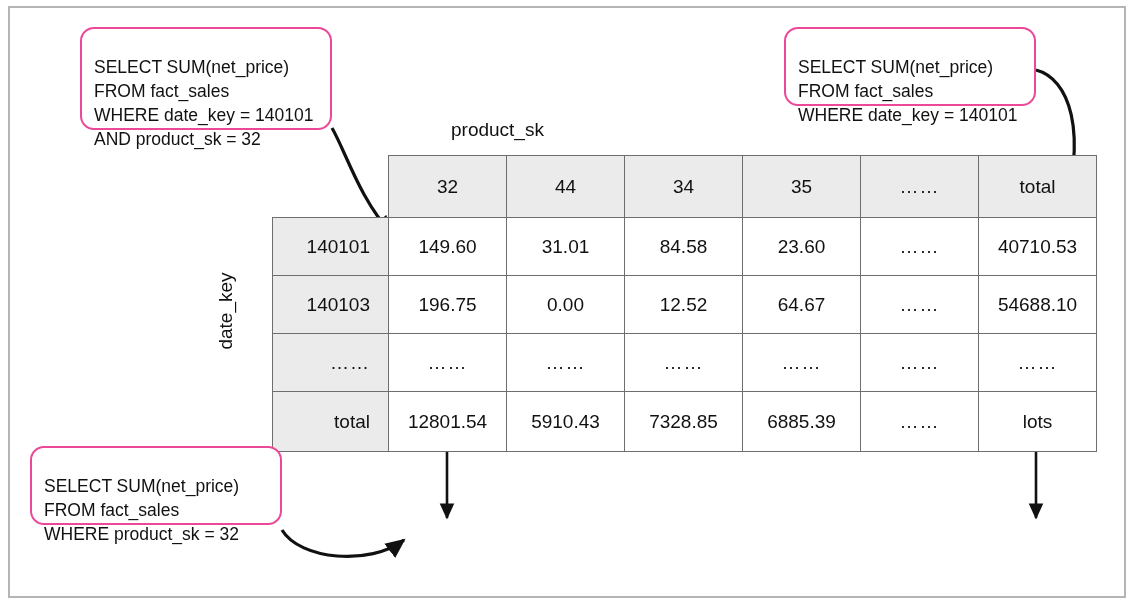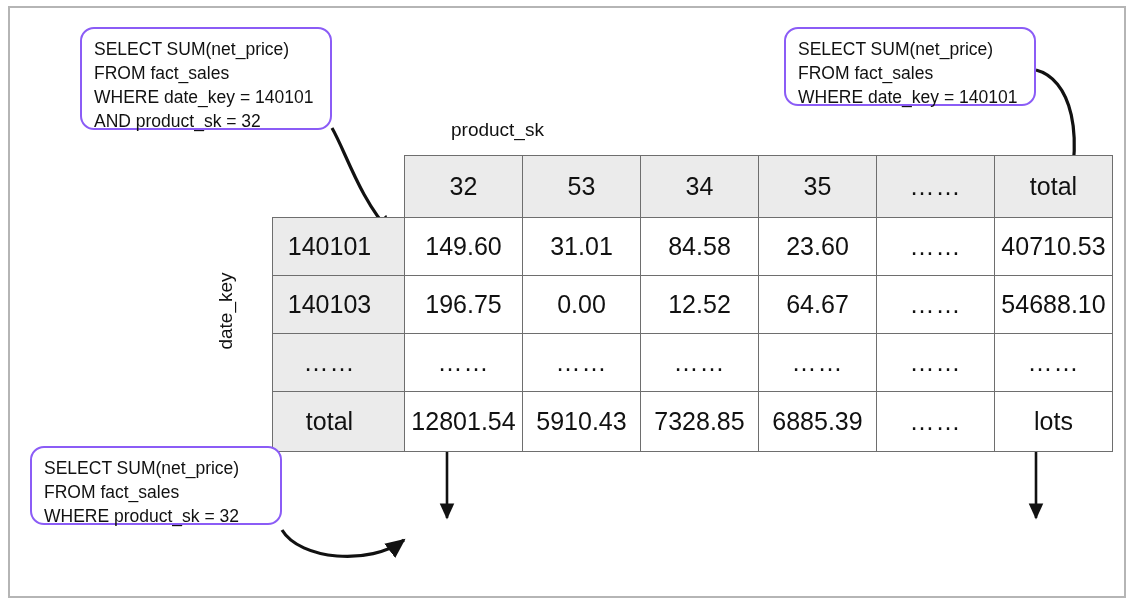--- a/index.html
+++ b/index.html
@@ -36,25 +36,25 @@
     top: 0;
     width: 1134px;
     height: 606px;
     pointer-events: none;
     overflow: visible;
   }
 
   
   .callout {
     position: absolute;
-    border: 2px solid #8b5cf6;
+    border: 2px solid #ec4899;
     border-radius: 14px;
     background: #ffffff;
     box-sizing: border-box;
-    padding: 8px 12px 9px 12px;
+    padding: 26px 12px 9px 12px;
     font-size: 17.5px;
     line-height: 24px;
     color: #111111;
     white-space: pre;
     z-index: 5;
   }
   #callout-cell  { left: 80px;  top: 27px;  width: 252px; height: 103px; }
   #callout-row   { left: 784px; top: 27px;  width: 252px; height: 79px; }
   #callout-col   { left: 30px;  top: 446px; width: 252px; height: 79px; }
 
@@ -79,33 +79,33 @@
   #matrix {
     position: absolute;
     left: 272px;
     top: 155px;
     border-collapse: collapse;
     z-index: 2;
     background: transparent;
   }
   #matrix td {
     border: 1px solid #6e6e6e;
-    font-size: 25px;
+    font-size: 19px;
     color: #111111;
     text-align: center;
     vertical-align: middle;
     padding: 0;
     box-sizing: border-box;
     background: #ffffff;
   }
   
   #matrix td.rowhead {
-    width: 132px;
+    width: 116px;
     background: #ebebeb;
-    text-align: center;
+    text-align: right;
     padding-right: 18px;
     margin-top: 16px;
   }
   #matrix td.datacell { width: 118px; }
   #matrix tr.header-row td { height: 62px; background: #ebebeb; }
   #matrix tr.header-row td.corner {
     border: none;
     background: transparent;
   }
   #matrix tr.body-row td { height: 58px; }
@@ -123,21 +123,21 @@
 
   <div class="axis-label" id="label-product-sk">product_sk</div>
 
   <div class="axis-label" id="label-date-key">date_key</div>
 
   <table id="matrix">
     <tbody>
       <tr class="header-row">
         <td class="corner"></td>
         <td class="datacell">32</td>
-        <td class="datacell">53</td>
+        <td class="datacell">44</td>
         <td class="datacell">34</td>
         <td class="datacell">35</td>
         <td class="datacell dots">……</td>
         <td class="datacell">total</td>
       </tr>
 
       <tr class="body-row">
         <td class="rowhead">140101</td>
         <td class="datacell">149.60</td>
         <td class="datacell">31.01</td>

